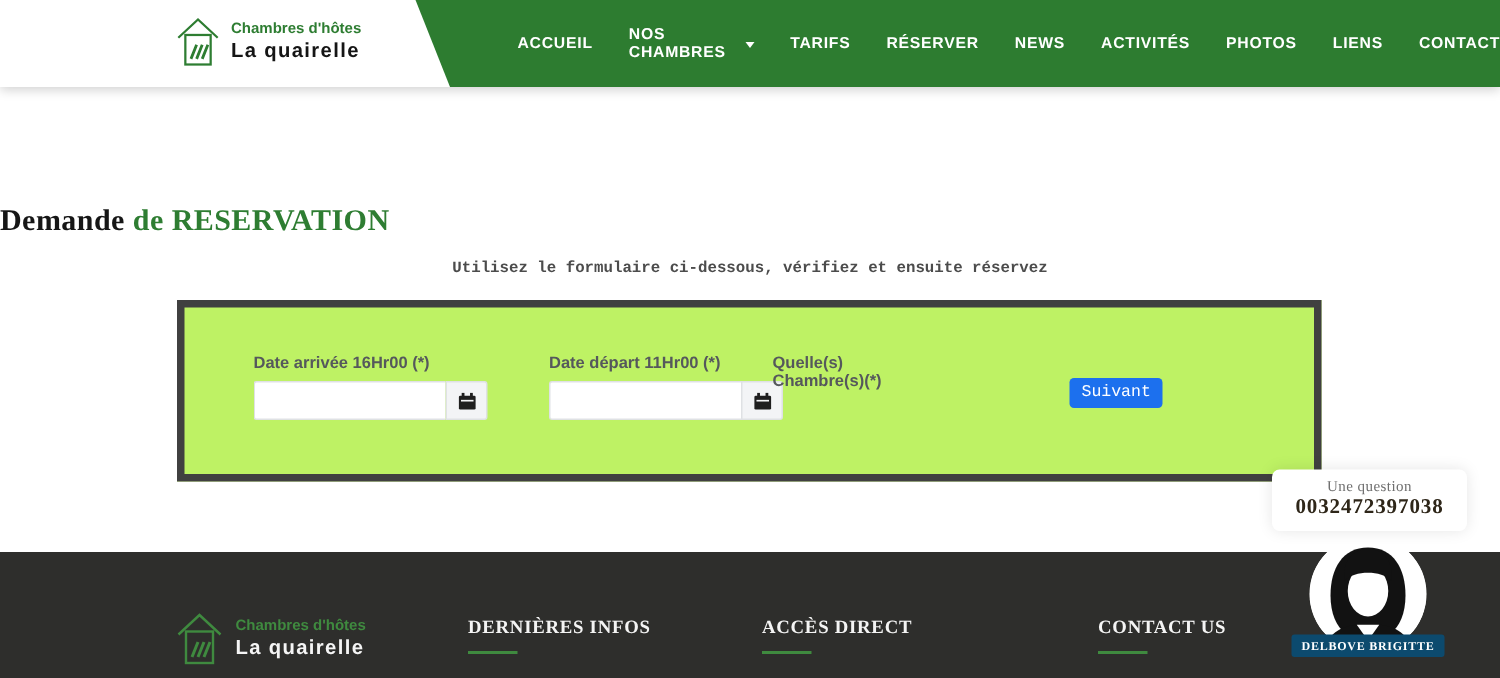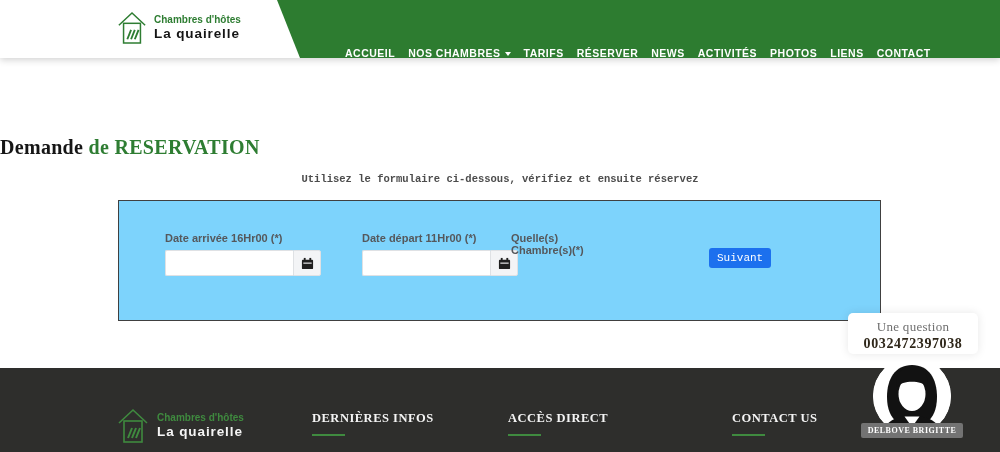--- a/index.html
+++ b/index.html
@@ -12,37 +12,37 @@
     background:#2d7c30; box-shadow:0 2px 7px rgba(0,0,0,.18); z-index:10; }
   .header-white { position:absolute; left:0; top:0; width:310px; height:58px;
     background:#ffffff; clip-path:polygon(0 0, 277px 0, 300px 58px, 0 58px); }
   .brand { position:absolute; left:117px; top:9px; display:flex; align-items:center; gap:7px; }
   .brand-icon svg { display:block; }
   .brand-text { display:flex; flex-direction:column; line-height:1.15; }
   .brand-line1 { font-size:10px; font-weight:bold; color:#2e7d32; }
   .brand-line2 { font-size:13.5px; font-weight:bold; color:#151515; letter-spacing:.9px; }
 
   .main-nav { position:absolute; left:345px; top:0; height:58px; display:flex;
-    align-items:center; gap:13px; list-style:none;margin-top:24px; }
+    align-items:center; gap:24px; list-style:none; }
   .main-nav li { display:flex; align-items:center; gap:4px; cursor:pointer; }
   .nav-link { color:#ffffff; font-size:10.5px; font-weight:bold; letter-spacing:.5px; text-decoration:none; }
   .caret { width:0; height:0; border-left:3.5px solid transparent; border-right:3.5px solid transparent;
     border-top:4px solid #fff; display:inline-block; margin-top:1px; }
 
   
   .hero-title { position:absolute; top:136px; left:0; width:1000px; text-align:left;
     font-family:"Liberation Serif", serif; font-size:20px; font-weight:bold; letter-spacing:.3px; }
   .hero-title .t-dark { color:#161616; }
   .hero-title .t-green { color:#2e7d32; }
   .hero-subtitle { position:absolute; top:173px; left:0; width:1000px; text-align:center;
     font-size:10.5px; font-weight:bold; color:#4c4c4c;font-family:Liberation Mono, monospace; }
 
   
   .form-card { position:absolute; left:118px; top:200px; width:763px; height:121px;
-    background:#7dd3fc; border:1px solid #404040; }
+    background:#bef264; border:5px solid #404040; }
   .fg { position:absolute; top:31px; }
   .fg-label { display:block; font-size:11px; font-weight:bold; color:#55585c; margin-bottom:6px; }
   .fg1 { left:46px; width:156px; }
   .fg2 { left:219px; width:156px;margin-left:24px; }
   .fg3 { left:392px; width:96px; }
   .input-row { display:flex; height:26px; }
   .input-date { flex:1; min-width:0; border:1px solid #dfe1e4; border-right:none;
     background:#fff; padding:0 6px; font-size:11px; color:#333; outline:none; border-radius:2px 0 0 2px; }
   .addon { width:28px; background:#f3f4f6; border:1px solid #dfe1e4; display:flex;
     align-items:center; justify-content:center; border-radius:0 2px 2px 0; cursor:pointer; }
@@ -50,30 +50,30 @@
     padding:0 7px; font-size:10.5px; color:#333; outline:none; border-radius:2px; }
   .input-text::placeholder { color:#b3b3b3; }
   .submit-btn { position:absolute; left:590px; top:47px; background:#1c70ee; color:#fff;
     border:none; border-radius:3px; font-family:Liberation Mono, monospace;
     font-size:11px; padding:4px 8px; height:20px; cursor:pointer; }
 
   
   .question-card { position:absolute; left:848px; top:313px; width:130px; height:41px;
     background:#fff; border-radius:5px; box-shadow:0 0 10px rgba(0,0,0,.10);
     text-align:center; z-index:12; }
-  .q-heading { font-family:"Liberation Serif", serif; font-size:13px; color:#6f6f6f;
+  .q-heading { font-family:"Liberation Serif", serif; font-size:10px; color:#6f6f6f;
     padding-top:6px; letter-spacing:.3px; }
   .q-phone { font-family:"Liberation Serif", serif; font-size:14px; font-weight:bold;
     color:#2e2619; margin-top:1px; letter-spacing:.6px; }
 
   .avatar { position:absolute; left:873px; top:357px; width:78px; height:78px;
     border-radius:50%; background:#fff; overflow:hidden; z-index:11; }
   .avatar svg { display:block; }
   .person-badge { position:absolute; left:861px; top:423px; width:102px; height:15px;
-    background:#737373; border-radius:2px; color:#fff; font-family:"Liberation Serif", serif;
+    background:#0c4a6e; border-radius:2px; color:#fff; font-family:"Liberation Serif", serif;
     font-weight:bold; font-size:8px; letter-spacing:.5px; text-align:center;
     line-height:15px; z-index:12; }
 
   
   .footer { position:absolute; left:0; top:368px; width:1000px; height:84px; background:#2e2e2c; }
   .footer-brand { position:absolute; left:117px; top:38px; display:flex; align-items:center; gap:8px; }
   .fbrand-text { display:flex; flex-direction:column; line-height:1.15; }
   .fbrand-line1 { font-size:10px; font-weight:bold; color:#3f8a3f; }
   .fbrand-line2 { font-size:13.5px; font-weight:bold; color:#f5f5f5; letter-spacing:.9px; }
   .fcol { position:absolute; top:43px; }

